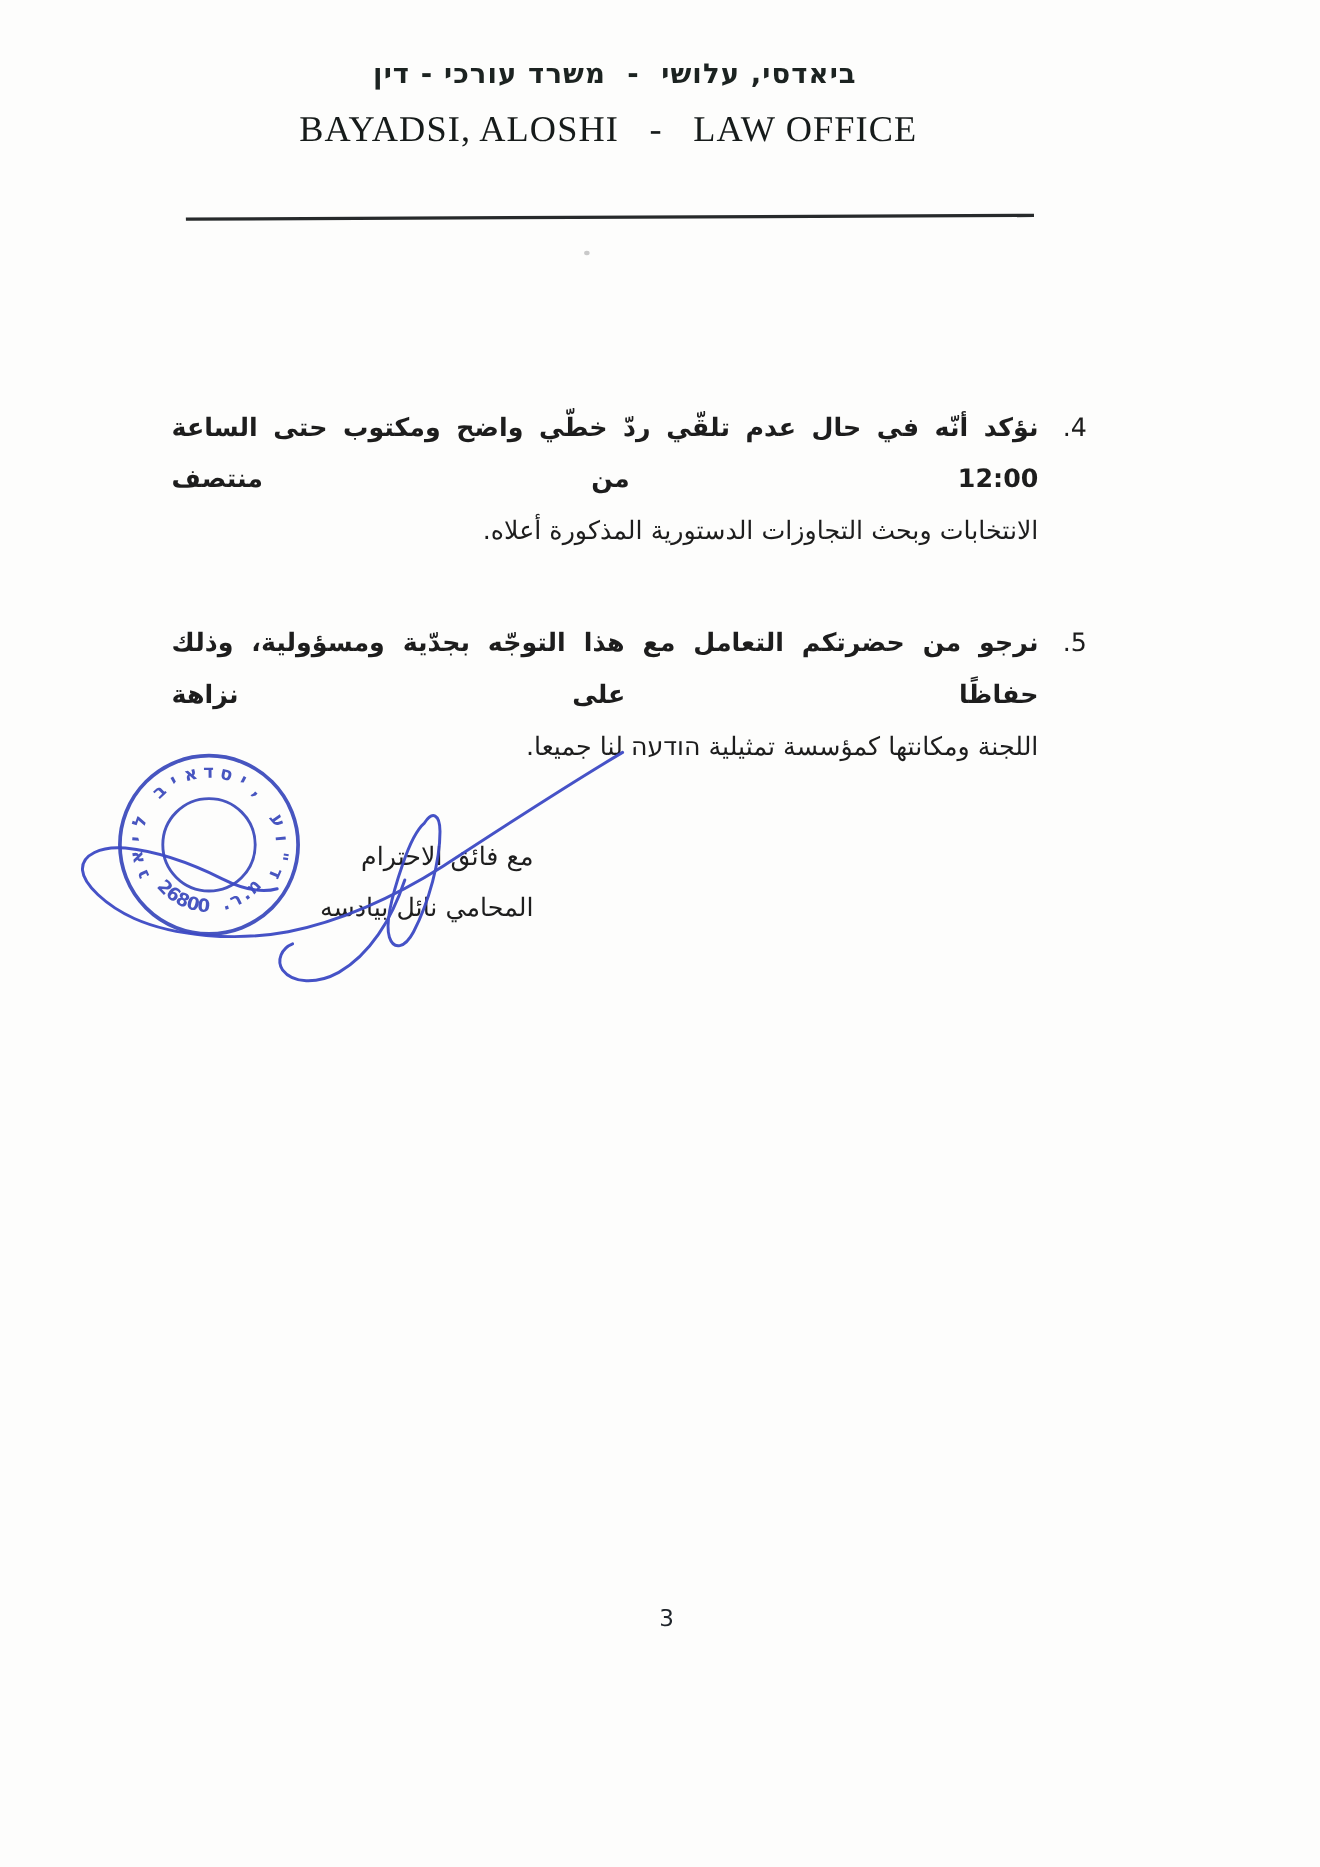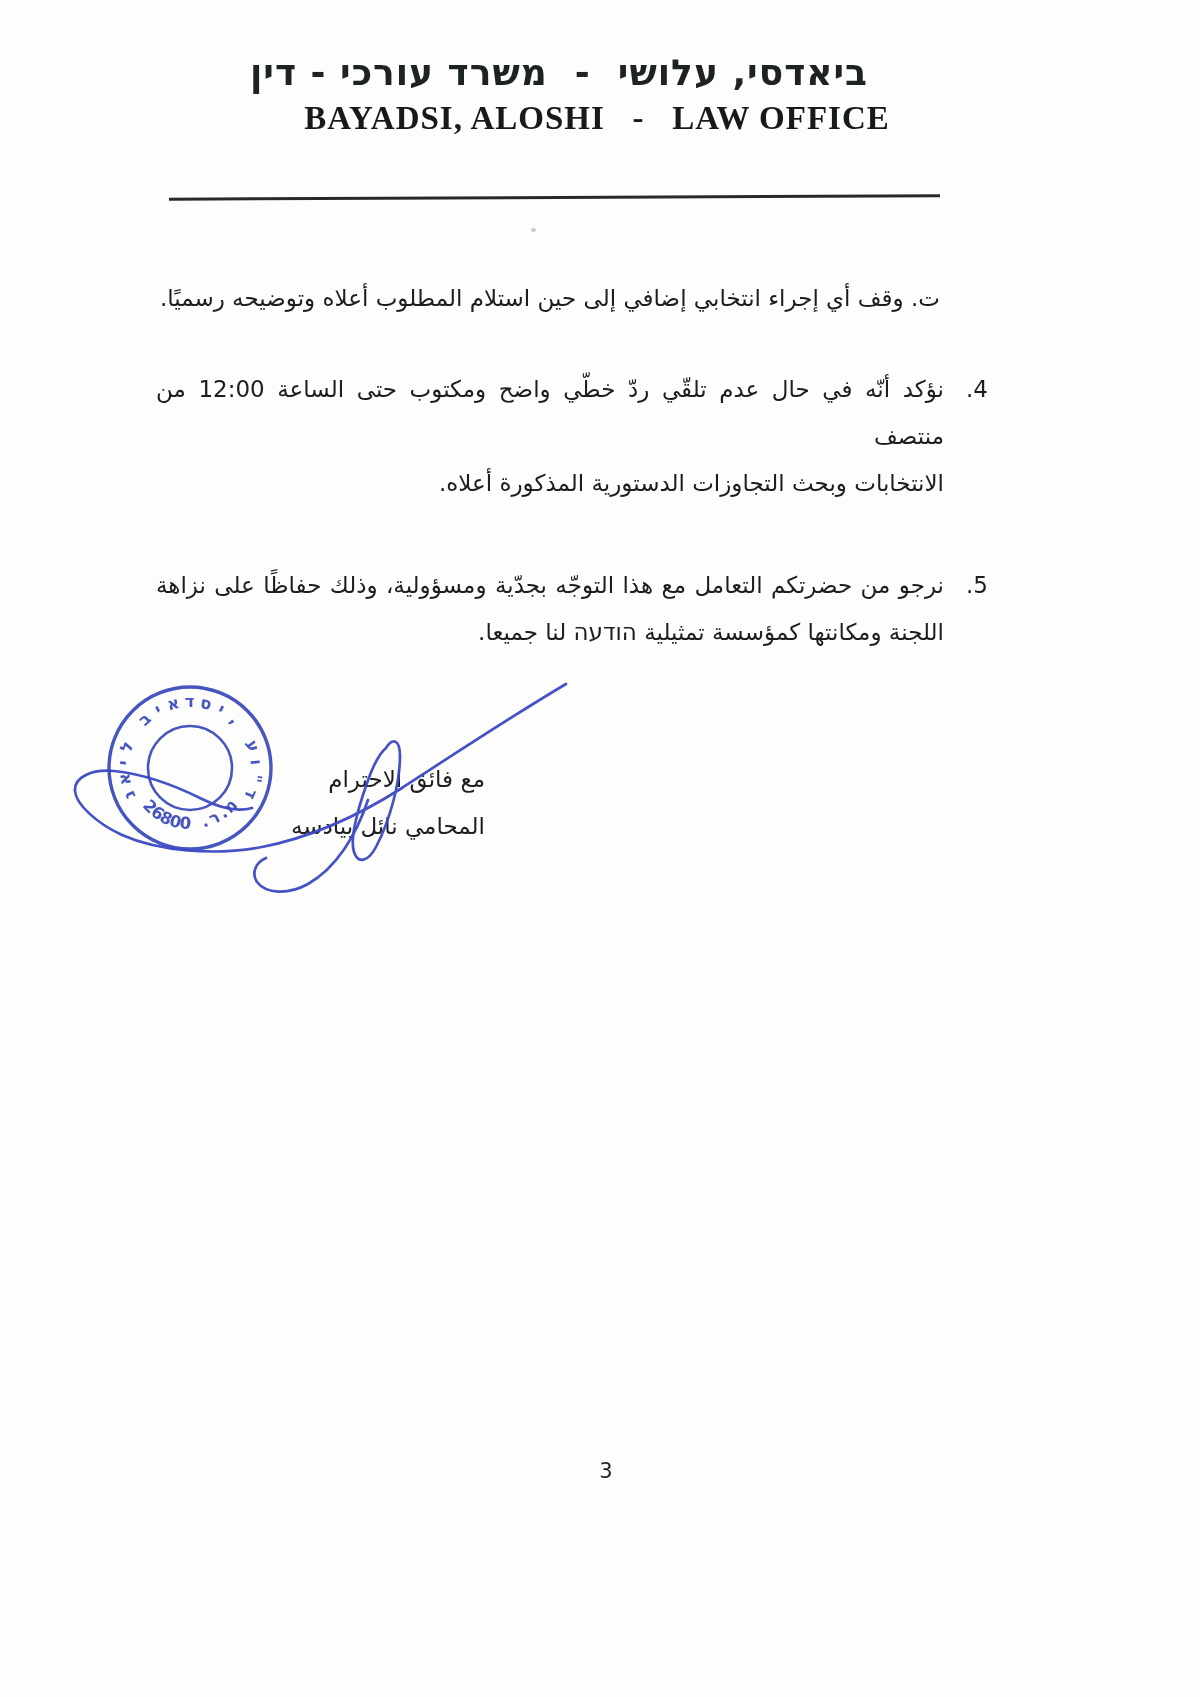--- a/index.html
+++ b/index.html
@@ -4,41 +4,41 @@
 <style>
   html,body{margin:0;padding:0;background:#9a9a9a;}
   .page{
     position:relative;width:1200px;height:1697px;margin:0 auto;
     background:#fdfdfc;overflow:hidden;
     font-family:"DejaVu Sans",sans-serif;color:#1d1d1d;
   }
   
   .title-he{
     position:absolute;top:52px;left:0;width:1118px;text-align:center;
-    direction:rtl;font-size:36px;font-weight:bold;color:#1c2321;
+    direction:rtl;font-size:25px;font-weight:bold;color:#1c2321;
     letter-spacing:1px;white-space:pre;
   }
   .title-en{
     position:absolute;top:100px;left:0;width:1106px;text-align:center;
-    font-family:"Liberation Serif",serif;font-weight:bold;font-size:33px;
-    letter-spacing:1px;color:#161b1a;white-space:pre;padding-left:44px;
+    font-family:"Liberation Serif",serif;font-weight:normal;font-size:33px;
+    letter-spacing:1px;color:#161b1a;white-space:pre;
   }
   .rule{
     position:absolute;top:196px;left:169px;width:771px;height:3px;
     background:#272a2b;transform:rotate(-0.25deg);
   }
   .speck{position:absolute;left:531px;top:228px;width:5px;height:4px;background:#c9c9c9;border-radius:50%;}
   
   .arabic{direction:rtl;color:#1d1d1d;}
   .item-t{position:absolute;top:262px;right:260px;font-size:23px;white-space:nowrap;}
   .numbered{position:absolute;right:212px;display:flex;direction:rtl;}
   .numbered .num{width:44px;font-size:23px;line-height:47px;flex:none;}
   .ptext{width:788px;}
   .pl{font-size:23px;line-height:47px;text-align:right;white-space:nowrap;}
-  .pl.just{white-space:normal;text-align:justify;text-align-last:justify;}
+  .pl.just{white-space:normal;text-align:justify;text-align-last:justify;font-weight:bold;}
   #item4{top:366px;}
   #item5{top:562px;}
   .closing{
     position:absolute;top:756px;right:715px;direction:rtl;text-align:right;
     font-size:23px;line-height:47px;color:#1e1e1e;
   }
   
   .stampsig{position:absolute;left:40px;top:600px;}
   .ringtext{font-family:"DejaVu Sans",sans-serif;font-size:16.5px;font-weight:bold;text-anchor:middle;}
   
@@ -52,21 +52,20 @@
 </head>
 <body>
 
 <div class="page">
 
   <div class="title-he">ביאדסי, עלושי  -  משרד עורכי - דין</div>
   <div class="title-en">BAYADSI, ALOSHI   -   LAW OFFICE</div>
   <div class="rule"></div>
   <div class="speck"></div>
 
-  <p class="arabic item-t">ت. وقف أي إجراء انتخابي إضافي إلى حين استلام المطلوب أعلاه وتوضيحه رسميًا.</p>
 
   <div class="arabic numbered" id="item4">
     <span class="num">4.</span>
     <div class="ptext">
       <div class="pl just">نؤكد أنّه في حال عدم تلقّي ردّ خطّي واضح ومكتوب حتى الساعة 12:00 من منتصف</div>
       <div class="pl">الانتخابات وبحث التجاوزات الدستورية المذكورة أعلاه.</div>
     </div>
   </div>
 
   <div class="arabic numbered" id="item5">

